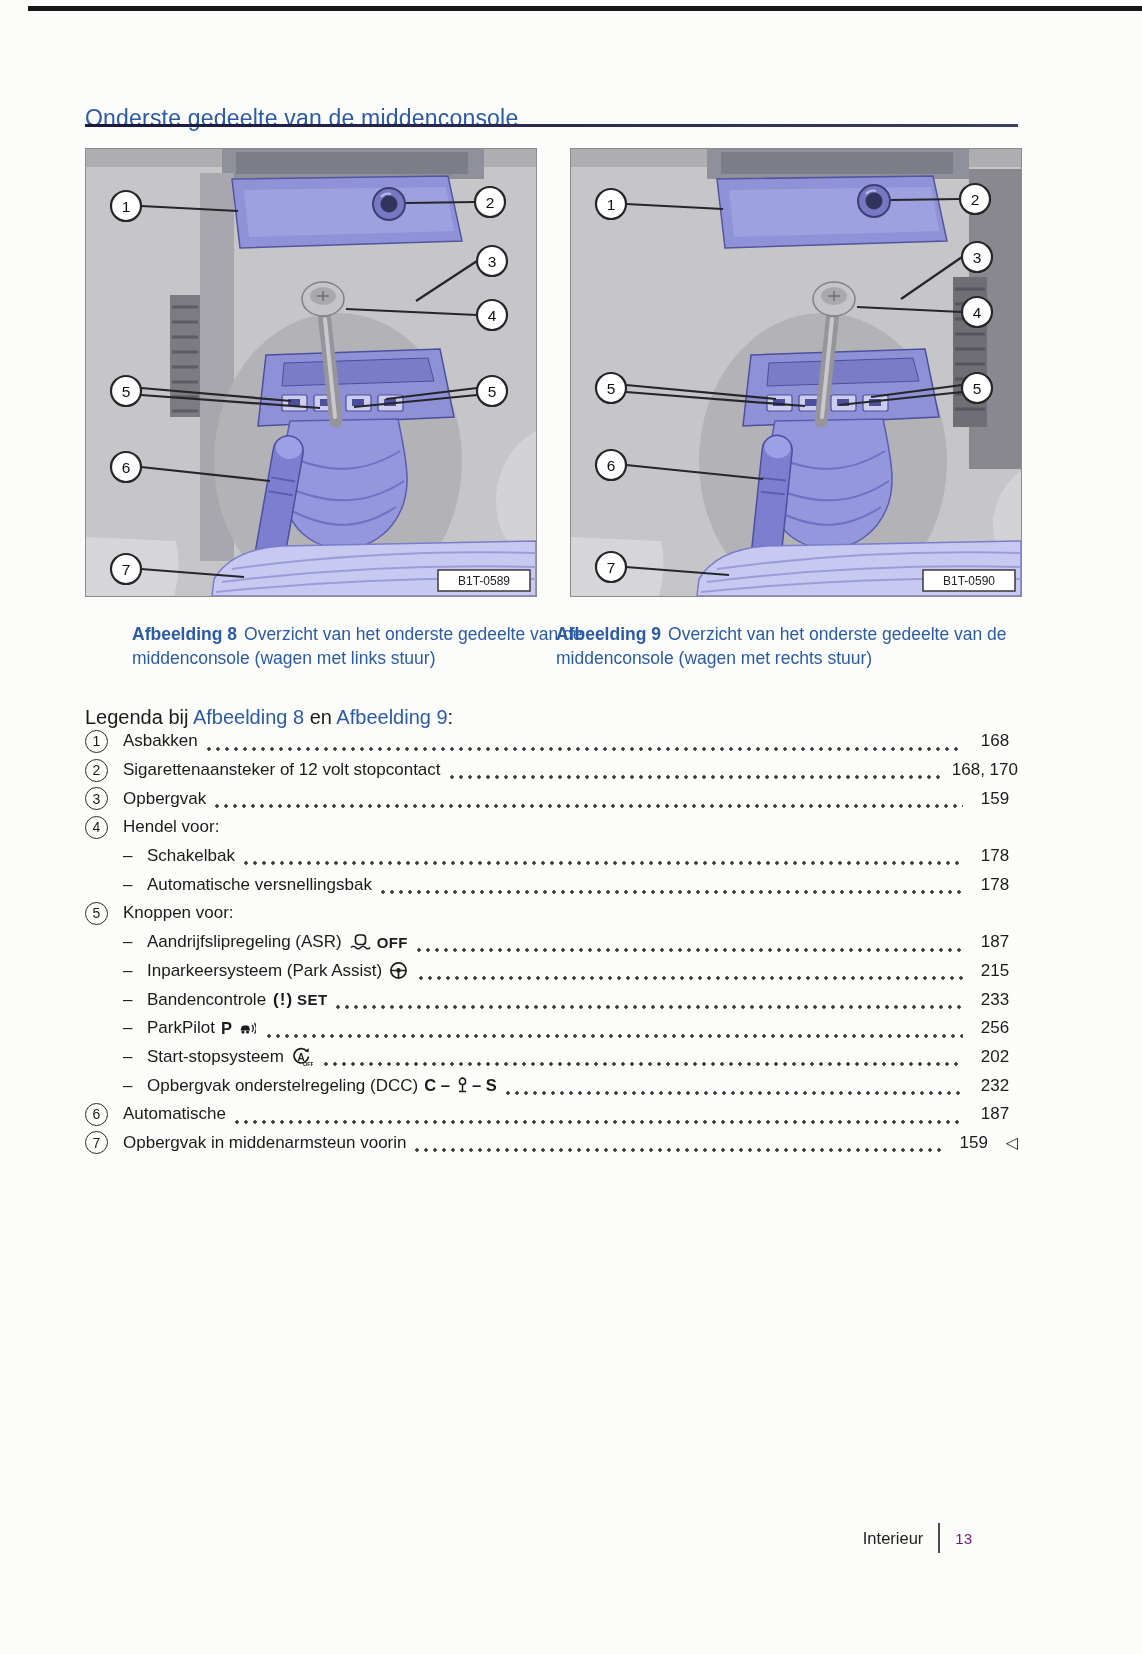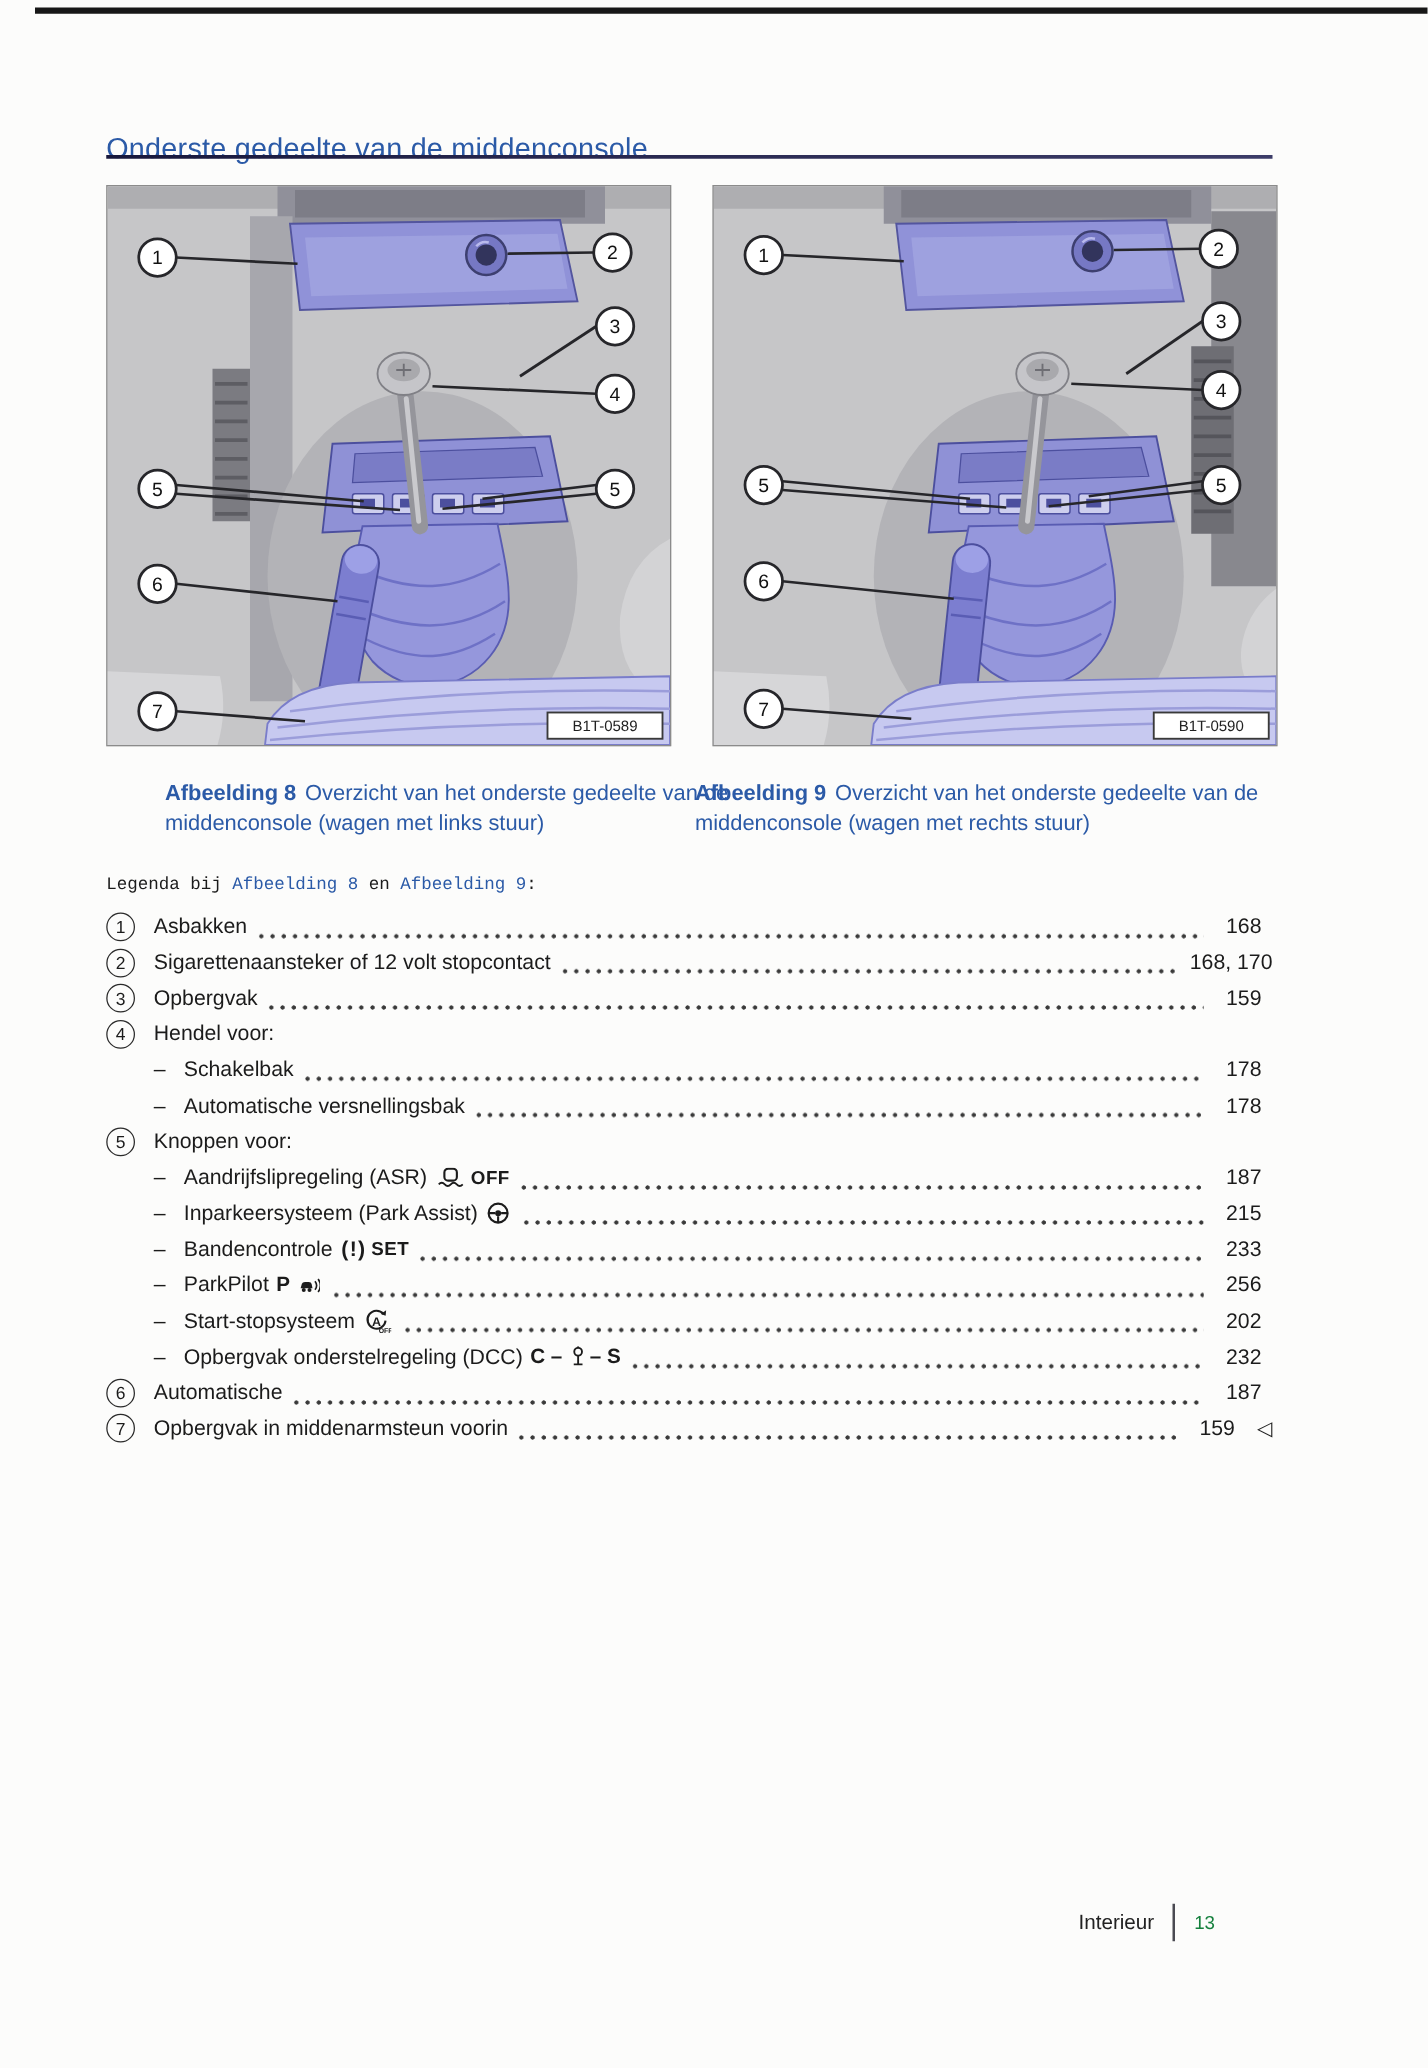--- a/index.html
+++ b/index.html
@@ -32,21 +32,21 @@
   .figcode text { font:12px "Liberation Sans",sans-serif; fill:#222; text-anchor:middle; }
 
   .caption {
     position:absolute; top:604px; width:452px;
     font-size:17.5px; line-height:1.42; color:#2b5aa7;
   }
   .caption b { font-weight:bold; margin-right:7px; }
   .cap-left { left:85px;margin-left:47px; } .cap-right { left:556px; }
 
   .legend-intro {
-    position:absolute; left:85px; top:686px; font-size:14px; color:#1b1b1b;font-family:Liberation Mono, monospace;
+    position:absolute; left:85px; top:686px; font-size:20px; color:#1b1b1b;
   }
   .xref { color:#2b5aa7; text-decoration:none; cursor:pointer; }
 
   .legend {
     position:absolute; left:85px; top:727px; width:933px;
   }
   .lrow { display:flex; align-items:center; height:28.7px; font-size:17px; }
   .lrow.sub { padding-left:38px; }
   .lnum { flex:0 0 38px; }
   .circle {
@@ -69,21 +69,21 @@
   .ic { display:inline-block; vertical-align:-3px; margin:0 2px 0 7px; }
   .icglyph { font:bold 10px "Liberation Sans",sans-serif; fill:#1c1c1c; text-anchor:middle; }
   .icglyph-sm { font:bold 5.5px "Liberation Sans",sans-serif; fill:#1c1c1c; text-anchor:middle; }
 
   .footer {
     position:absolute; top:1523px; right:170px;
     display:flex; align-items:center; gap:15px;
   }
   .footer-section { font-weight:normal; font-size:16.5px; color:#222; }
   .footer-bar { width:2px; height:30px; background:#4a4a52; }
-  .footer-page { font-size:15px; color:#15803d; }
+  .footer-page { font-size:15px; color:#701a75; }
 </style>
 </head>
 <body>
 
 <div class="scan-top"></div>
 
 <h1 class="page-title">Onderste gedeelte van de middenconsole</h1>
 <div class="title-rule"></div>
 
 <div class="figure fig-left">

